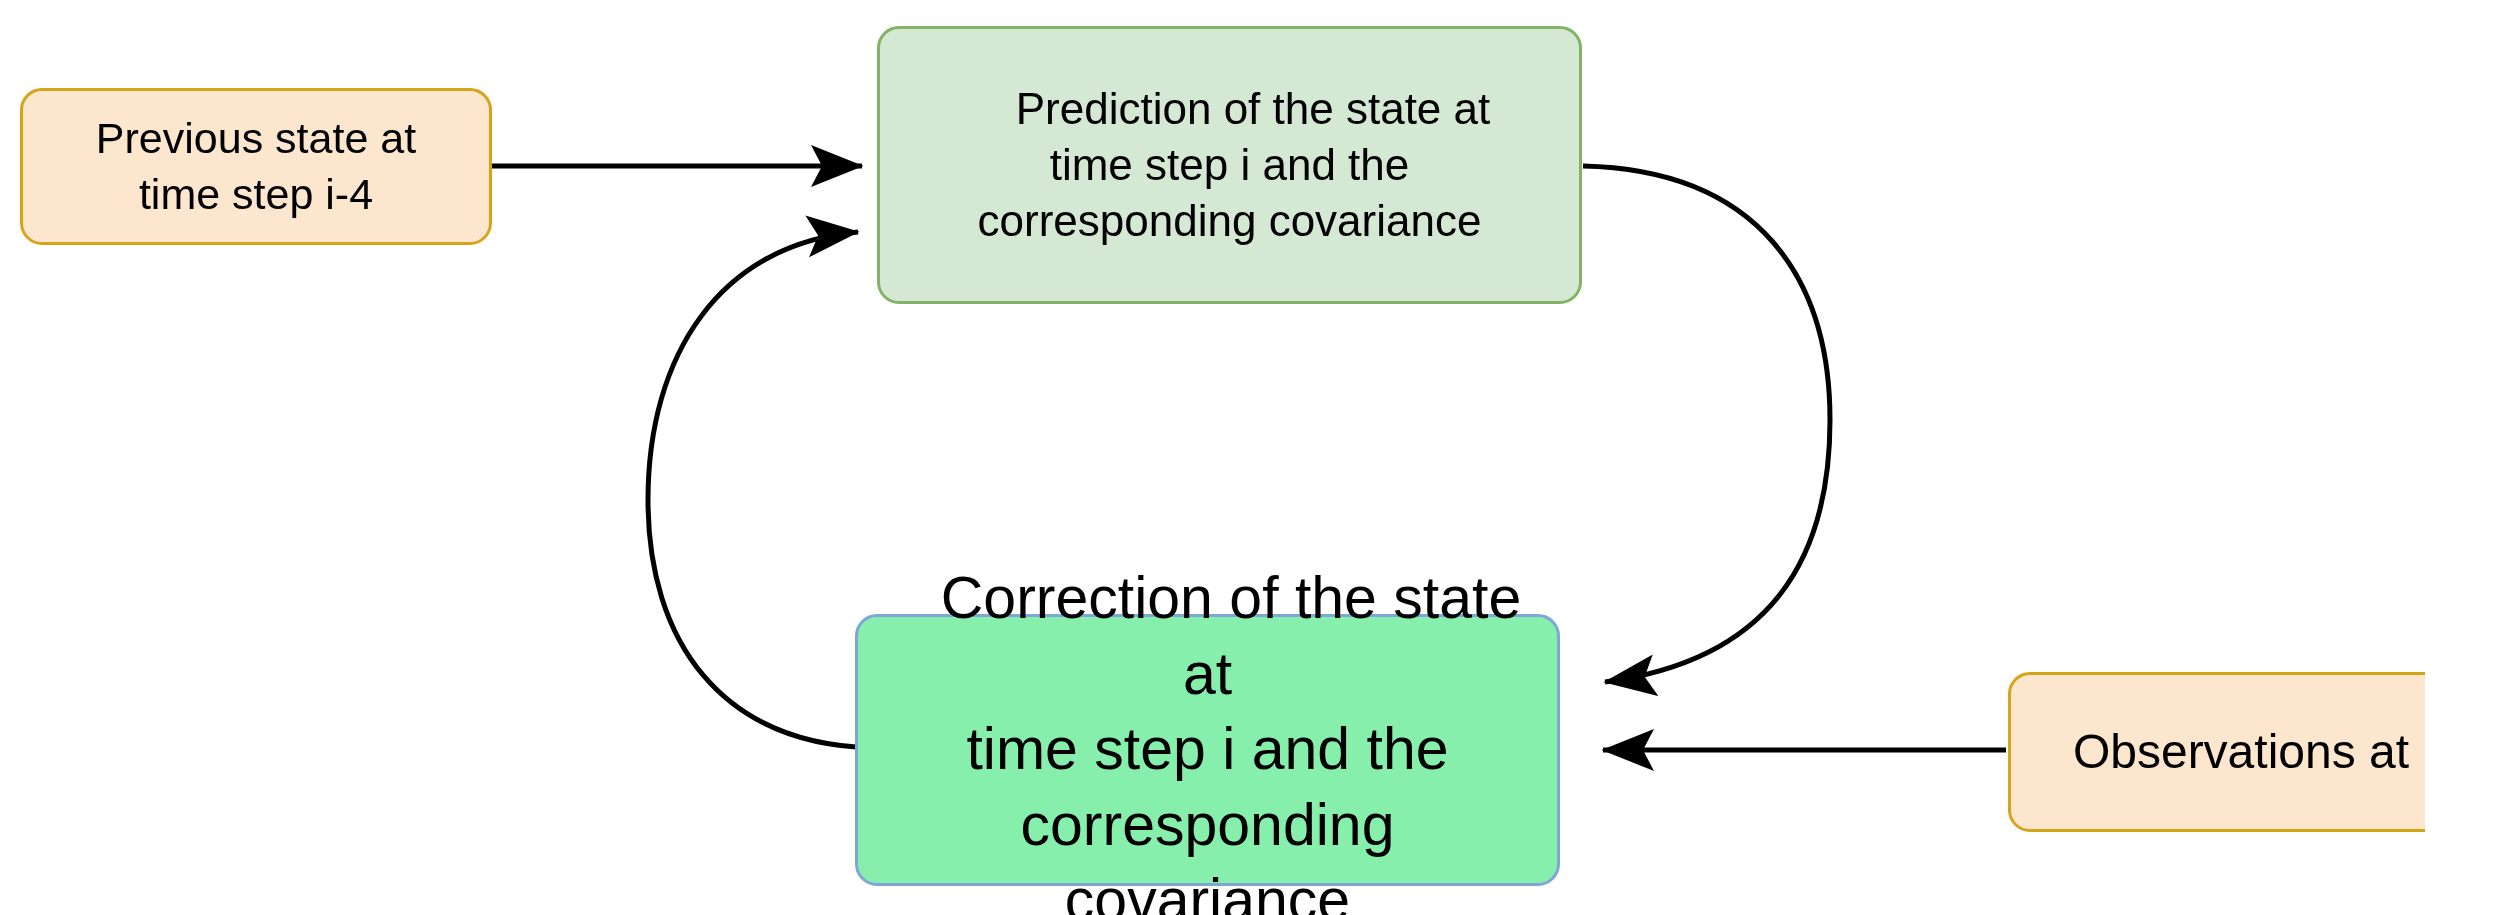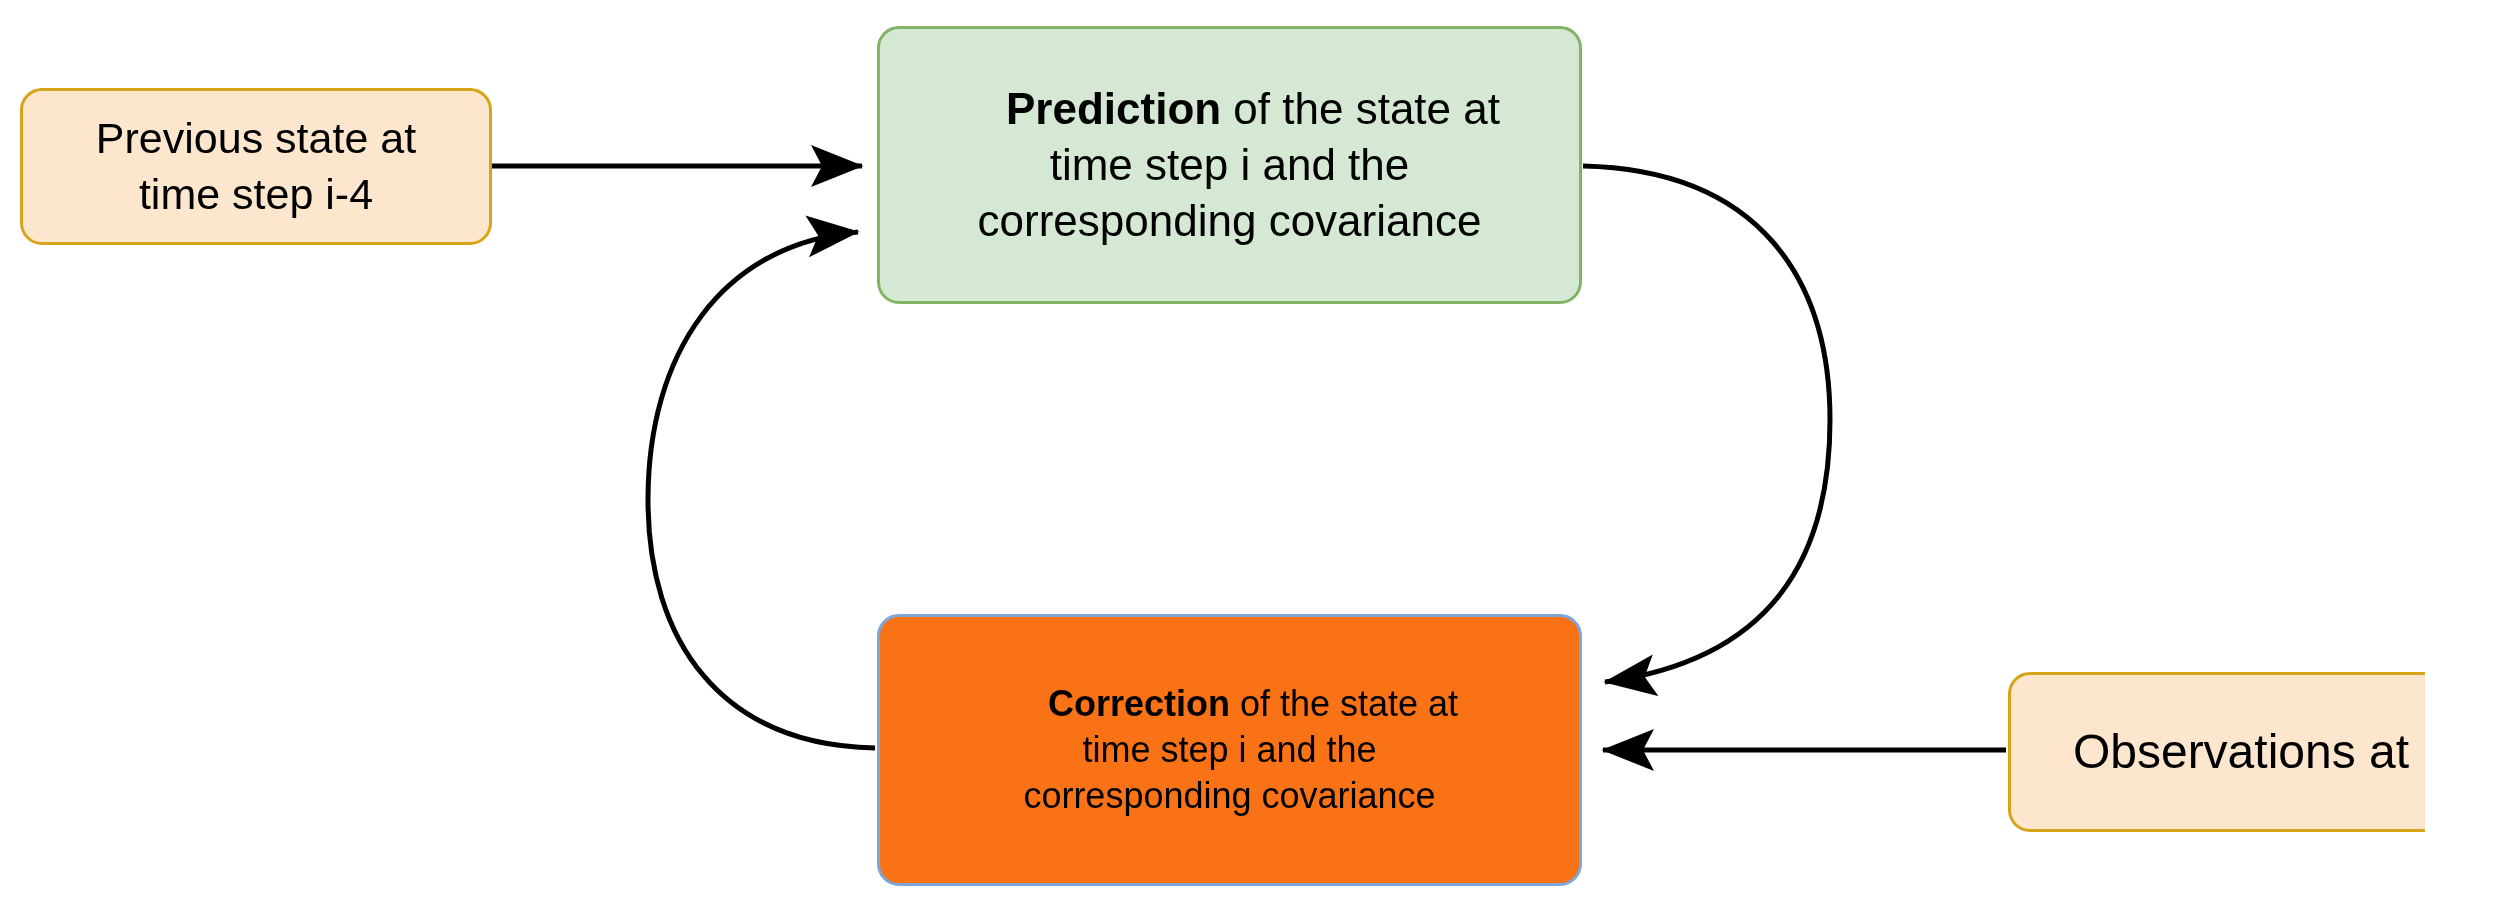--- a/index.html
+++ b/index.html
@@ -37,21 +37,21 @@
     border-style: solid;
     color: #000000;
     line-height: 1.28;
     padding: 6px 14px;
   }
   .node .label {
     display: block;
     width: 100%;
   }
   .node .label b {
-    font-weight: bold;
+    font-weight: normal;
     margin-left: 47px;
   }
   .node-prev {
     left: 20px;
     top: 88px;
     width: 472px;
     height: 157px;
     background: #fce6cd;
     border-color: #d6a419;
     font-size: 43px;
@@ -59,27 +59,27 @@
   .node-predict {
     left: 877px;
     top: 26px;
     width: 705px;
     height: 278px;
     background: #d5e8d4;
     border-color: #82b366;
     font-size: 44px;
   }
   .node-correct {
-    left: 877px;
+    left: 855px;
     top: 614px;
     width: 705px;
     height: 272px;
-    background: #f97316;
+    background: #86efac;
     border-color: #7ea6d9;
-    font-size: 36px;
+    font-size: 59px;
   }
   .node-obs {
     left: 2008px;
     top: 672px;
     width: 466px;
     height: 160px;
     background: #fce6cd;
     border-color: #d6a419;
     font-size: 48px;
   }

